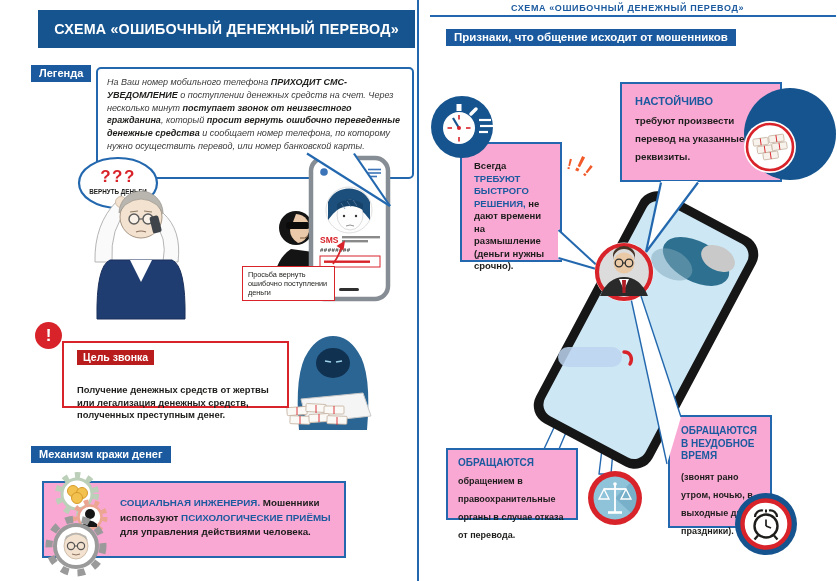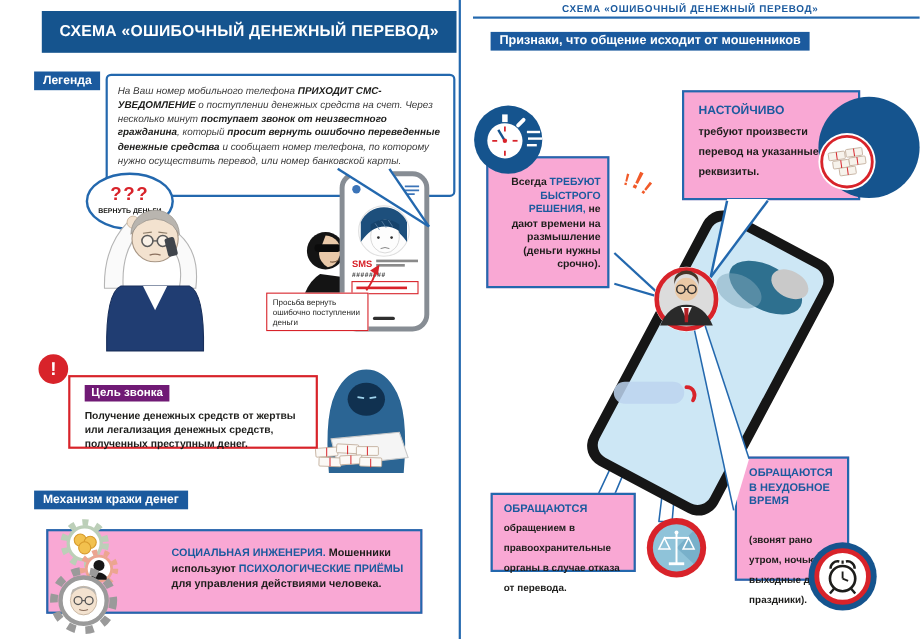--- a/index.html
+++ b/index.html
@@ -12,40 +12,40 @@
   svg{display:block;}
   
   .title-bar{left:38px;top:10px;width:377px;height:38px;background:#15548e;color:#fff;
      display:flex;align-items:center;justify-content:center;font-weight:bold;font-size:14.3px;letter-spacing:.2px;text-align:center;}
   .legend-bubble{left:96px;top:67px;width:318px;height:112px;border:2.2px solid #2368ae;border-radius:5px;
      background:#fff;box-sizing:border-box;padding:7px 9px;font-size:9px;font-style:italic;color:#3a3a3a;line-height:1.42;}
   .legend-bubble b{color:#1d1d1b;}
   .sms-callout{left:242px;top:266px;width:93px;border:1.6px solid #d8232a;background:#fff;box-sizing:border-box;
      padding:3px 5px;font-size:7.3px;line-height:1.25;color:#1d1d1b;}
   .goal-box{left:62px;top:341px;width:227px;height:67px;border:2.6px solid #d8232a;background:#fff;box-sizing:border-box;}
-  .goal-label{margin:7px 0 4px 13px;background:#701a75;color:#fff;font-weight:bold;font-size:10.5px;padding:1px 6px 2px;display:inline-block;text-align:center;}
+  .goal-label{margin:7px 0 16px 13px;background:#b91c1c;color:#fff;font-weight:bold;font-size:10.5px;padding:1px 6px 2px;display:inline-block;text-align:center;}
   .goal-text{margin:3px 10px 0 13px;font-size:9.4px;font-weight:bold;line-height:1.33;}
-  .mech-box{left:42px;top:481px;width:342px;height:77px;padding-left:36px;}
+  .mech-box{left:42px;top:481px;width:304px;height:77px;}
   .mech-text{margin:13px 10px 0 76px;font-size:9.8px;font-weight:bold;line-height:1.5;}
   .excl-icon{left:35px;top:322px;width:27px;height:27px;border-radius:50%;background:#d8232a;color:#fff;
      display:flex;align-items:center;justify-content:center;font-weight:bold;font-size:17px;}
   
   #right-page{left:418px;top:0;width:419px;height:581px;}
   .rp-header{left:0;top:3px;width:419px;text-align:center;color:#1b5a9e;font-weight:bold;font-size:9px;letter-spacing:.6px;}
   .rp-rule{left:12px;top:15px;width:406px;height:2px;background:#2368ae;}
   .signs-label{left:28px;top:29px;font-size:11.5px;}
-  .urgent-box{left:24px;top:142px;width:112px;height:120px;padding:16px 6px 6px 12px;font-size:9.5px;font-weight:bold;line-height:1.32;text-align:right;}
+  .urgent-box{left:42px;top:142px;width:102px;height:120px;padding:16px 6px 6px 12px;font-size:9.5px;font-weight:bold;line-height:1.32;}
   .insistent-box{left:202px;top:82px;width:162px;height:100px;padding:11px 34px 6px 13px;}
   .insistent-box .head{display:block;font-size:11px;font-weight:bold;margin-bottom:3px;}
   .insistent-box .body{font-size:9.8px;font-weight:bold;line-height:1.35;}
   .intimidate-box{left:28px;top:448px;width:132px;height:72px;padding:7px 8px 5px 10px;}
   .intimidate-box .head{display:block;font-size:10px;font-weight:bold;margin-bottom:2px;}
   .intimidate-box .body{font-size:9px;font-weight:bold;line-height:1.3;}
   .inconvenient-box{left:250px;top:415px;width:104px;height:113px;padding:8px 6px 5px 11px;}
-  .inconvenient-box .head{display:block;font-size:10px;font-weight:bold;line-height:1.25;margin-bottom:18px;}
+  .inconvenient-box .head{display:block;font-size:10px;font-weight:bold;line-height:1.25;margin-bottom:3px;}
   .inconvenient-box .body{font-size:9px;font-weight:bold;line-height:1.3;}
   .excl-marks{left:150px;top:153px;display:flex;align-items:flex-end;gap:3px;transform:rotate(26deg);
      color:#f15a29;font-weight:900;}
   .excl-marks span{display:inline-block;line-height:1;}
   .excl-marks .m1{font-size:15px;transform:rotate(-12deg);}
   .excl-marks .m2{font-size:23px;transform:rotate(0deg);}
   .excl-marks .m3{font-size:18px;transform:rotate(12deg);}
   .divider{left:417px;top:0;width:2px;height:581px;background:#2368ae;}
 </style>
 </head>

